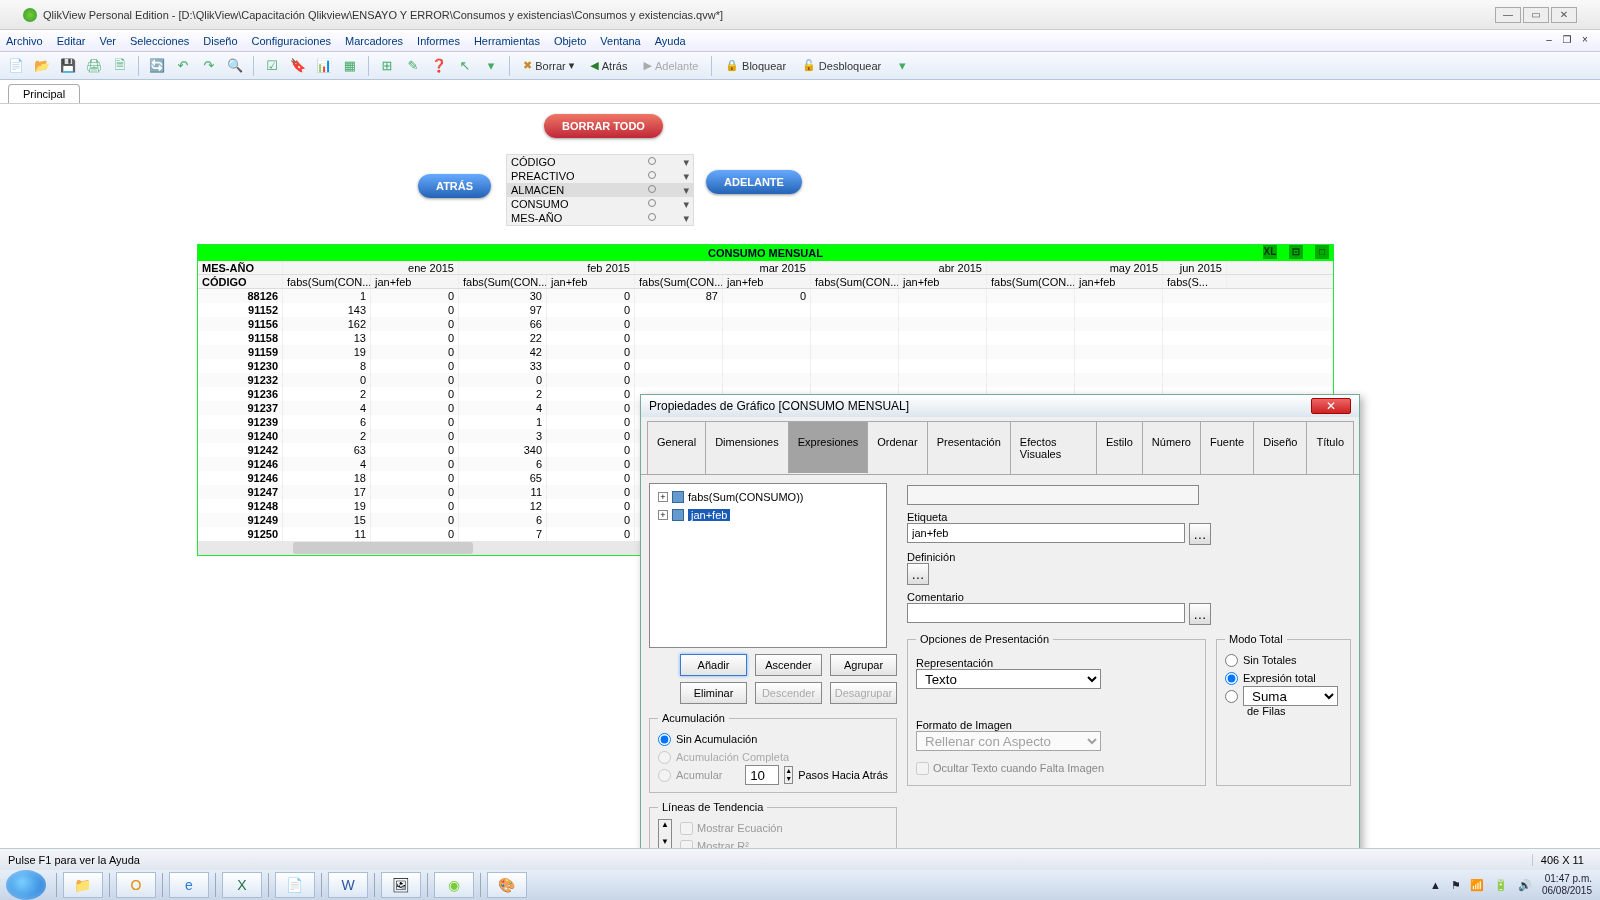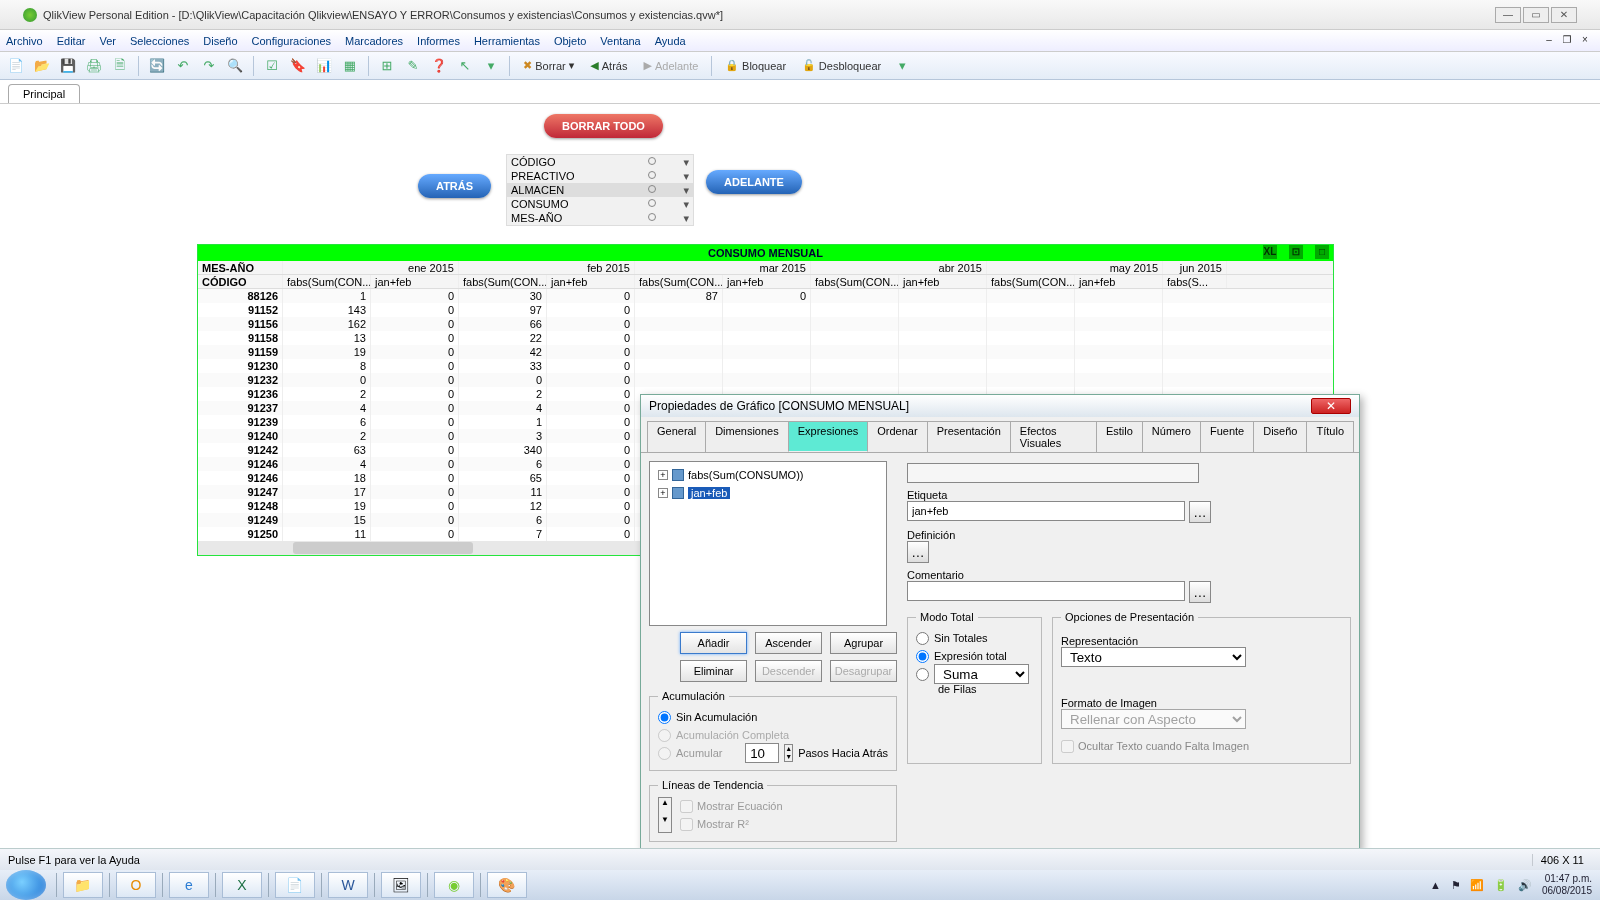--- a/index.html
+++ b/index.html
@@ -44,22 +44,22 @@
 .pivot-body { max-height:252px; overflow:hidden;}
 .pivot-row:nth-child(odd){ background:#fafafa;}
 .pivot-scroll { height:14px; background:#e8e8e8; position:relative;}
 .pivot-scroll .thumb{ position:absolute; left:95px; width:180px; top:1px; height:12px; background:#ccc; border-radius:3px;}
 
 
 .dialog { position:absolute; left:640px; top:290px; width:720px; background:#f0f0f0; border:1px solid #7a9; box-shadow:3px 3px 8px rgba(0,0,0,.3);}
 .dlg-title { height:22px; background:linear-gradient(#fff,#dde6ee); display:flex; align-items:center; padding:0 8px; font-size:12px;}
 .dlg-title .x { margin-left:auto; width:40px; height:16px; background:linear-gradient(#e66,#c22); color:#fff; display:flex; align-items:center; justify-content:center; border:1px solid #a00; border-radius:2px;}
 .dlg-tabs { display:flex; padding:4px 6px 0; gap:0;}
-.dlg-tab { padding:3px 9px; border:1px solid #aaa; background:#eee; font-size:11px; margin-right:-1px; border-bottom:none;}
-.dlg-tab.active { background:#5eead4; position:relative; z-index:2; border-bottom:1px solid #f0f0f0;}
+.dlg-tab { padding:14px 9px; border:1px solid #aaa; background:#eee; font-size:11px; margin-right:-1px; border-bottom:none;}
+.dlg-tab.active { background:#a3a3a3; position:relative; z-index:2; border-bottom:1px solid #f0f0f0;}
 .dlg-body { border-top:1px solid #aaa; padding:8px; display:flex; gap:10px; position:relative;}
 .expr-list { width:238px; height:165px; background:#fff; border:1px solid #888; padding:4px;}
 .tree-row { display:flex; align-items:center; gap:4px; height:18px; padding-left:4px;}
 .tree-row .pm{ width:10px; height:10px; border:1px solid #888; font-size:9px; line-height:8px; text-align:center;}
 .tree-row .ic{ width:12px; height:12px; background:#69c; border:1px solid #369;}
 .tree-row.sel span.txt{ background:#1a5bb8; color:#fff; padding:0 3px;}
 .btnrow { display:flex; gap:8px; margin-top:6px;margin-left:31px;}
 .wbtn { width:72px; height:22px; border:1px solid #888; background:linear-gradient(#fff,#e4e4e4); font-size:11px;}
 .wbtn.blue { border-color:#3a7acb; box-shadow:0 0 3px #6af;}
 .wbtn:disabled, .wbtn.dis { color:#aaa;}
@@ -580,47 +580,47 @@
         <div style="display:flex; gap:4px;">
           <button class="mini-btn">…</button>
         </div>
         <label class="fld-lbl">Comentario</label>
         <div style="display:flex; gap:4px;">
           <input class="txt-in" style="">
           <button class="mini-btn">…</button>
         </div>
 
         <div style="display:flex; gap:10px;">
+          <fieldset style="flex:1">
+            <legend>Opciones de Presentación</legend>
+            <label class="fld-lbl">Representación</label>
+            <select class="sel-in" style="width:185px"><option>Texto</option></select>
+            <label class="fld-lbl" style="margin-top:30px">Formato de Imagen</label>
+            <select class="sel-in" style="width:185px" disabled=""><option>Rellenar con Aspecto</option></select>
+            <div class="chk" style="margin-top:8px">
+                <input type="checkbox" disabled="" style="">
+                <span style="color:#888">Ocultar Texto cuando Falta Imagen</span>
+              </div>
+          </fieldset>
           <fieldset style="width:135px">
             <legend>Modo Total</legend>
             <div class="radio-row">
                 <input type="radio" style="">
                 <span>Sin Totales</span>
               </div>
             <div class="radio-row">
                 <input type="radio" checked="" style="">
                 <span>Expresión total</span>
               </div>
             <div class="radio-row">
               <input type="radio" style="">
               <select class="sel-in" style="width:95px"><option>Suma</option></select>
             </div>
             <div style="padding-left:22px">de Filas</div>
           </fieldset>
-          <fieldset style="flex:1">
-            <legend>Opciones de Presentación</legend>
-            <label class="fld-lbl">Representación</label>
-            <select class="sel-in" style="width:185px"><option>Texto</option></select>
-            <label class="fld-lbl" style="margin-top:30px">Formato de Imagen</label>
-            <select class="sel-in" style="width:185px" disabled=""><option>Rellenar con Aspecto</option></select>
-            <div class="chk" style="margin-top:8px">
-                <input type="checkbox" disabled="" style="">
-                <span style="color:#888">Ocultar Texto cuando Falta Imagen</span>
-              </div>
-          </fieldset>
         </div>
       </div>
     </div>
   </div>
 </div>
 
 <div class="statusbar">
   <span>Pulse F1 para ver la Ayuda</span>
   <span class="r">406 X 11</span>
 </div>

